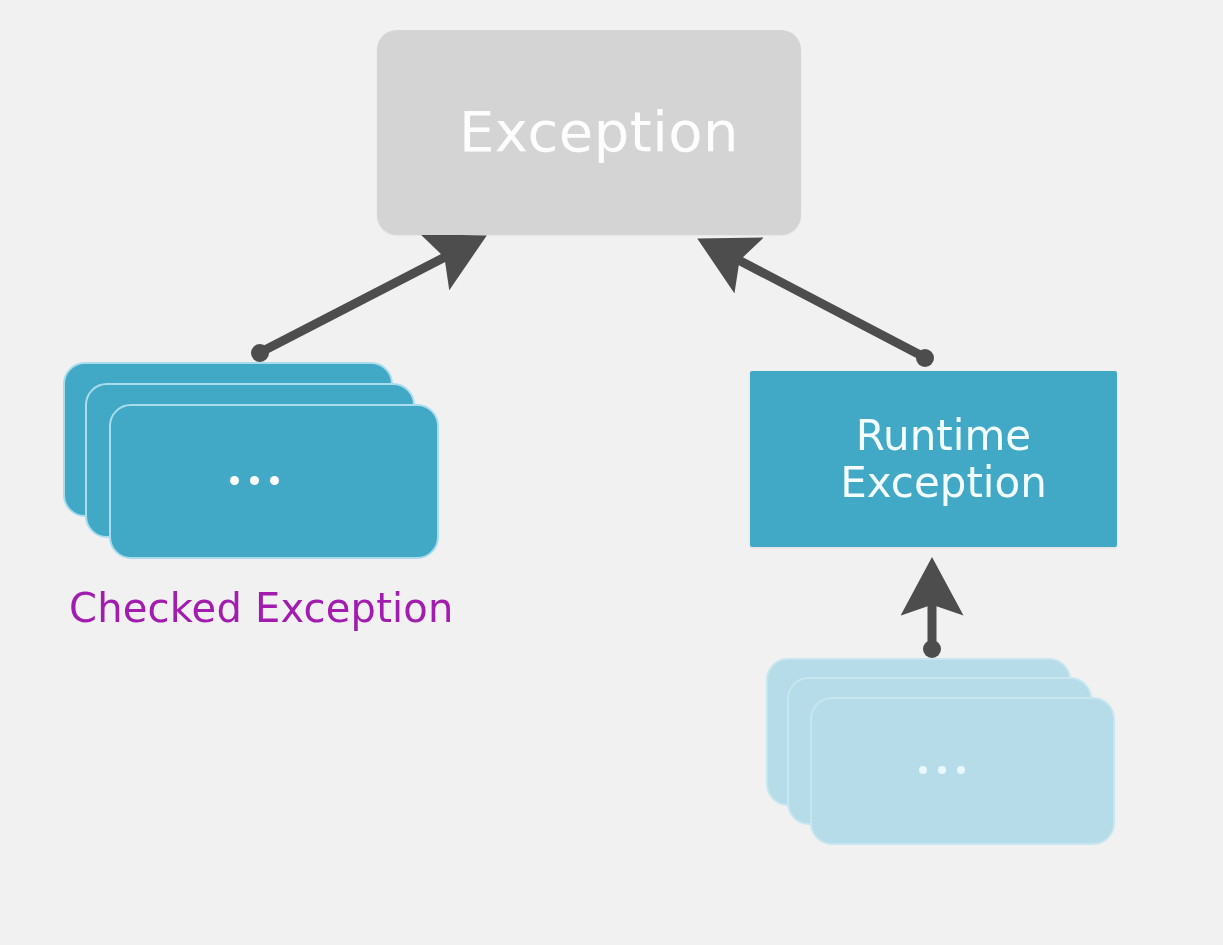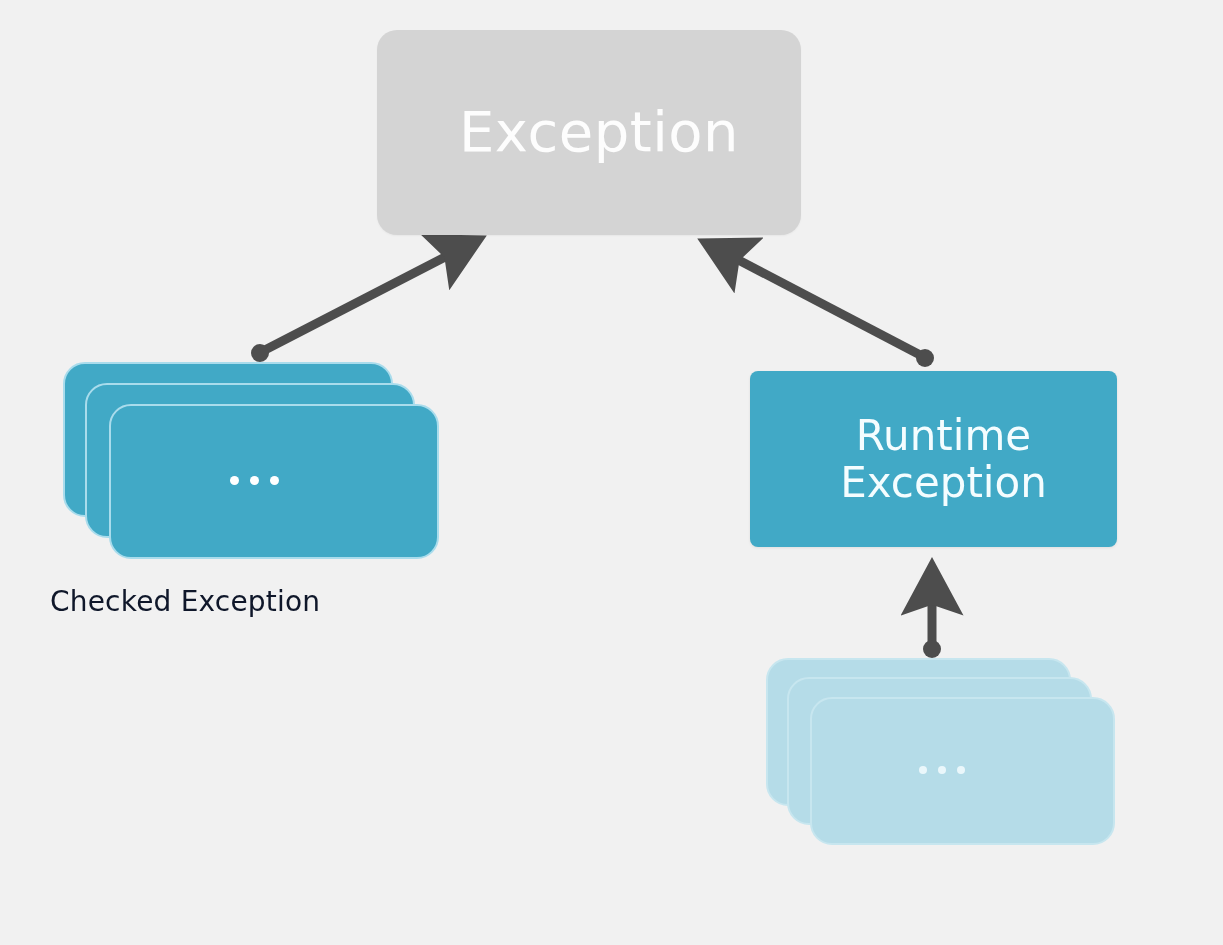--- a/index.html
+++ b/index.html
@@ -47,21 +47,21 @@
     box-shadow: 0 1px 2px rgba(0,0,0,0.045);
   }
 
   
   .node-runtime {
     left: 750px;
     top: 371px;
     width: 367px;
     height: 176px;
     background: #41a9c6;
-    border-radius: 8px;
+    border-radius: 2px;
     font-size: 42px;
     color: #f4fdff;
     box-shadow: 0 1px 3px rgba(0,0,0,0.08);
   }
   .node-runtime .two-line {
     display: block;
   }
   .node-runtime .two-line span {
     display: block;
   }
@@ -114,24 +114,25 @@
     border-radius: 50%;
     background: #ffffff;
   }
   .stack-checked .ellipsis { left: 167px; top: 114px; }
   .stack-unchecked .ellipsis { left: 153px; top: 108px; }
   .stack-unchecked .ellipsis i { background: #eaf7fb; width: 8px; height: 8px; }
 
   
   .caption {
     position: absolute;
-    color: #0f172a;
-    font-size: 28px;
+    color: #a21caf;
+    font-size: 40px;
     white-space: nowrap;
     letter-spacing: 0.2px;
+    margin-left: 19px;
   }
   .caption-checked   { left: 50px;  top: 585px; }
   .caption-unchecked { left: 705px; top: 864px; }
 
   
   #connectors {
     position: absolute;
     left: 0;
     top: 0;
     width: 1223px;

